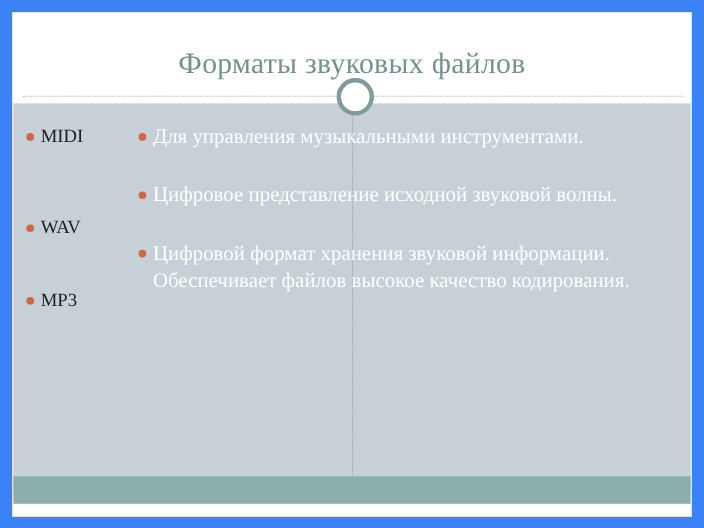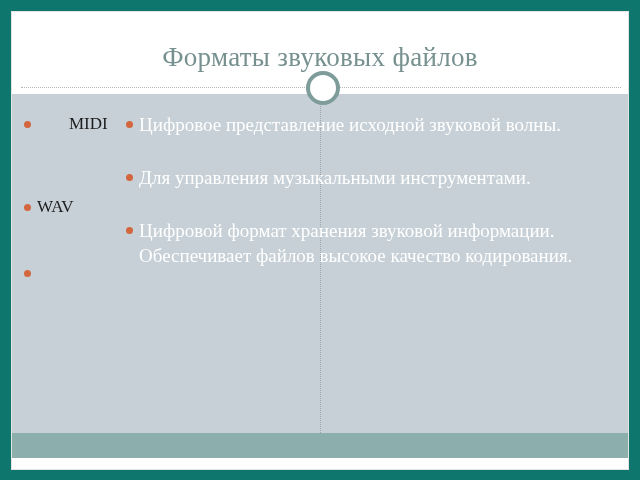--- a/index.html
+++ b/index.html
@@ -9,21 +9,21 @@
     height: 480px;
     background: #ffffff;
     font-family: "Liberation Serif", "DejaVu Serif", serif;
     overflow: hidden;
   }
 
   #slide-root {
     position: relative;
     width: 640px;
     height: 480px;
-    background: #0f766e;
+    background: #3b82f6;
   }
 
   
   .slide-frame {
     position: absolute;
     left: 11px;
     top: 11px;
     width: 618px;
     height: 459px;
     background: #ffffff;
@@ -139,21 +139,21 @@
   }
 
   
   .left-item .bullet-text {
     font-family: "Liberation Serif", "DejaVu Serif", serif;
     font-size: 17px;
     color: #1d1d1f;
     line-height: 22px;
   }
   .left-item { margin-bottom: 61px; }
-  .left-item.item-1 { margin-top: 1px; gap: 32px; }
+  .left-item.item-1 { margin-top: 1px; }
   .left-item.item-2 { margin-bottom: 44px; }
 
   
   .right-item .bullet-text {
     font-family: "Liberation Serif", "DejaVu Serif", serif;
     font-size: 19px;
     color: #ffffff;
     line-height: 25px;
   }
   .right-item .bullet-dot { margin-top: 9px; }
@@ -198,34 +198,35 @@
             <span class="bullet-text">MIDI</span>
           </div>
 
           <div class="bullet-row left-item item-2">
             <span class="bullet-dot"></span>
             <span class="bullet-text">WAV</span>
           </div>
 
           <div class="bullet-row left-item item-3">
             <span class="bullet-dot"></span>
+            <span class="bullet-text">MP3</span>
           </div>
 
         </div>
 
         <div class="col-right">
 
+          <div class="bullet-row right-item r-1">
+            <span class="bullet-dot"></span>
+            <span class="bullet-text">Для управления музыкальными инструментами.</span>
+          </div>
+
           <div class="bullet-row right-item r-2">
             <span class="bullet-dot"></span>
             <span class="bullet-text">Цифровое представление исходной звуковой волны.</span>
-          </div>
-
-          <div class="bullet-row right-item r-1">
-            <span class="bullet-dot"></span>
-            <span class="bullet-text">Для управления музыкальными инструментами.</span>
           </div>
 
           <div class="bullet-row right-item r-3">
             <span class="bullet-dot"></span>
             <span class="bullet-text">Цифровой формат хранения звуковой информации. Обеспечивает файлов высокое качество кодирования.</span>
           </div>
 
         </div>
 
       </div>

